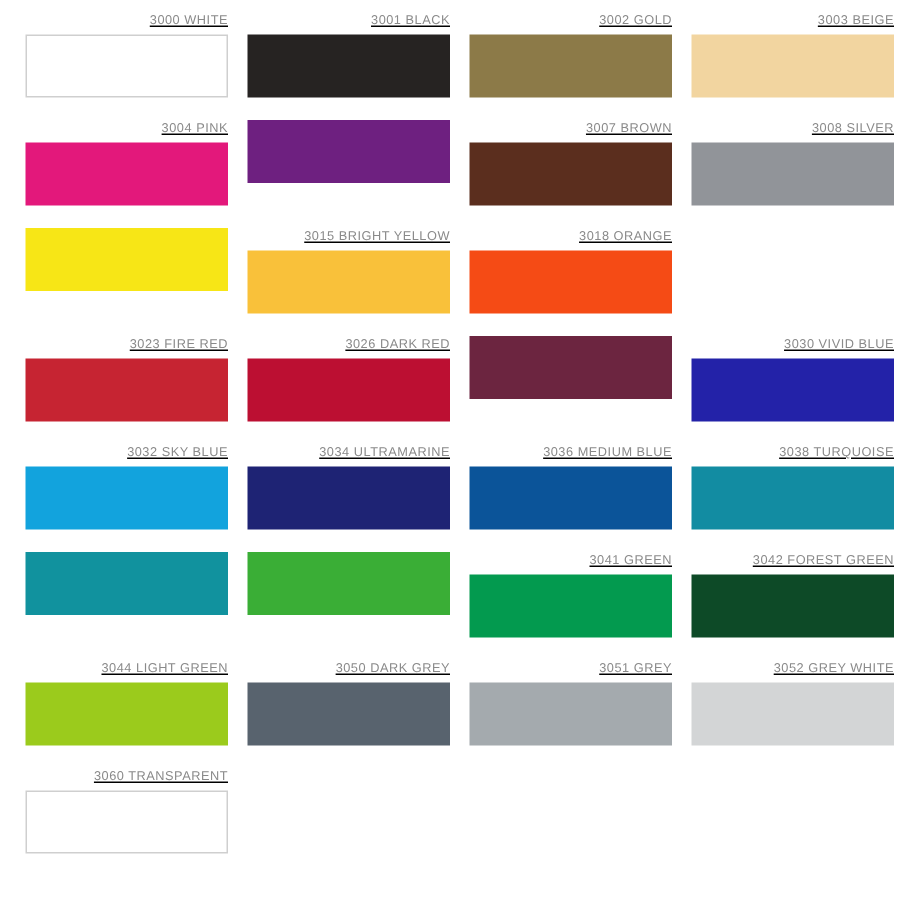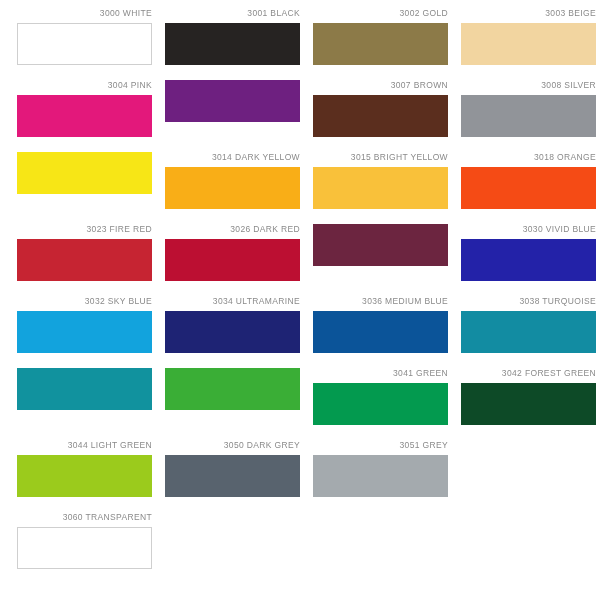--- a/index.html
+++ b/index.html
@@ -12,20 +12,21 @@
     height: 600px;
     font-family: "Liberation Sans", sans-serif;
     overflow: hidden;
   }
   #swatch-grid {
     position: relative;
     width: 600px;
     height: 600px;
     box-sizing: border-box;
     padding: 8px 22px 0 17px;
+    text-decoration: underline;
   }
   .swatch-row {
     display: flex;
     gap: 13px;
     height: 72px;
   }
   .swatch-cell {
     width: 135px;
     flex: 0 0 135px;
     display: flex;
@@ -94,24 +95,20 @@
       <div class="swatch-cell">
         <div class="swatch-label">3008 SILVER</div>
         <div class="swatch-chip" style="background: rgb(145, 148, 153);"></div>
       </div>
     </div>
     <div class="swatch-row">
       <div class="swatch-cell">
         <div class="swatch-chip" style="background: rgb(247, 230, 22);"></div>
       </div>
       <div class="swatch-cell">
-        <div class="swatch-label">3014 DARK YELLOW</div>
-        <div class="swatch-chip" style="background: rgb(249, 174, 23);"></div>
-      </div>
-      <div class="swatch-cell">
         <div class="swatch-label">3015 BRIGHT YELLOW</div>
         <div class="swatch-chip" style="background: rgb(249, 193, 58);"></div>
       </div>
       <div class="swatch-cell">
         <div class="swatch-label">3018 ORANGE</div>
         <div class="swatch-chip" style="background: rgb(245, 75, 21);"></div>
       </div>
     </div>
     <div class="swatch-row">
       <div class="swatch-cell">
@@ -170,20 +167,24 @@
         <div class="swatch-chip" style="background: rgb(155, 203, 28);"></div>
       </div>
       <div class="swatch-cell">
         <div class="swatch-label">3050 DARK GREY</div>
         <div class="swatch-chip" style="background: rgb(88, 99, 110);"></div>
       </div>
       <div class="swatch-cell">
         <div class="swatch-label">3051 GREY</div>
         <div class="swatch-chip" style="background: rgb(164, 170, 174);"></div>
       </div>
+      <div class="swatch-cell">
+        <div class="swatch-label">3052 GREY WHITE</div>
+        <div class="swatch-chip" style="background: rgb(211, 213, 214);"></div>
+      </div>
     </div>
     <div class="swatch-row">
       <div class="swatch-cell">
         <div class="swatch-label">3060 TRANSPARENT</div>
         <div class="swatch-chip outlined" style="background: rgb(255, 255, 255);"></div>
       </div>
       <div class="swatch-cell empty"></div>
       <div class="swatch-cell empty"></div>
       <div class="swatch-cell empty"></div>
     </div>

